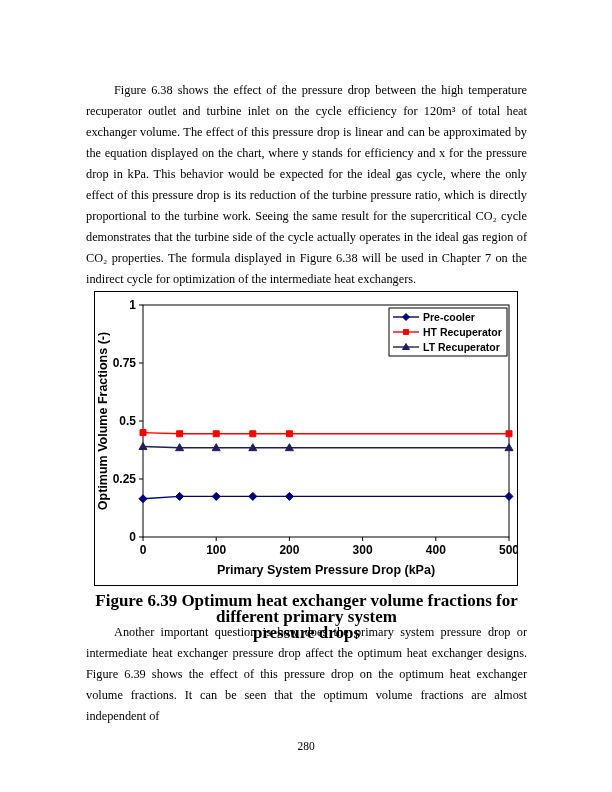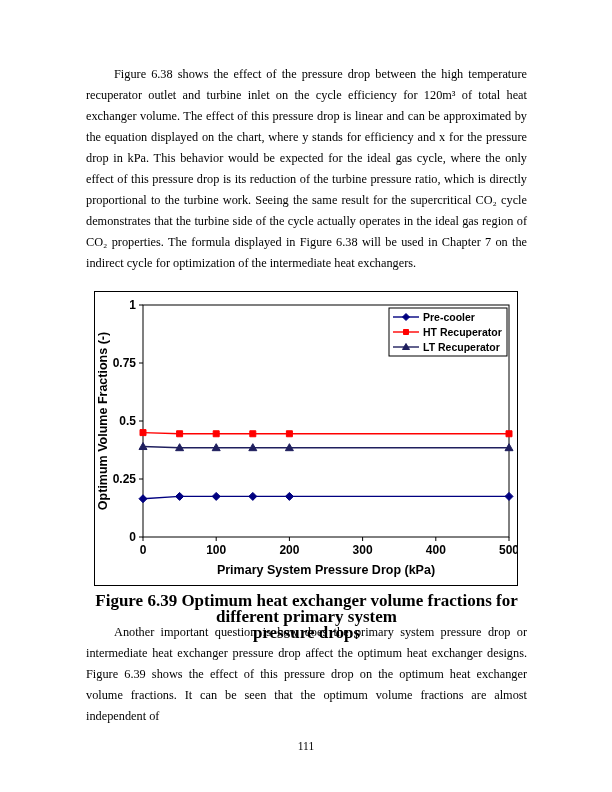--- a/index.html
+++ b/index.html
@@ -15,21 +15,21 @@
   }
   .body-paragraph {
     position: absolute;
     left: 86px;
     width: 441px;
     font-size: 12.3px;
     line-height: 21px;
     text-align: justify;
     text-indent: 28px;
   }
-  .para-1 { top: 64px; }
+  .para-1 { top: 80px; }
   .para-2 { top: 622px; }
   .figure-box {
     position: absolute;
     left: 94px;
     top: 291px;
     width: 424px;
     height: 295px;
     border: 1px solid #000000;
     box-sizing: border-box;
     background: #ffffff;
@@ -127,15 +127,15 @@
         <path d="M311 51.5 L314.5 57.5 L307.5 57.5 Z" fill="#1f1f5e" stroke="#1f1f5e"></path>
         <text x="328" y="58.5" text-anchor="start" font-size="10.5" font-weight="bold" font-family="&quot;Liberation Sans&quot;, sans-serif" fill="#000">LT Recuperator</text>
       </svg>
   </div>
 
   <div class="figure-caption">Figure 6.39 Optimum heat exchanger volume fractions for different primary system
 pressure drops</div>
 
   <div class="body-paragraph para-2">Another important question is how does the primary system pressure drop or intermediate heat exchanger pressure drop affect the optimum heat exchanger designs. Figure 6.39 shows the effect of this pressure drop on the optimum heat exchanger volume fractions. It can be seen that the optimum volume fractions are almost independent of</div>
 
-  <div class="page-number">111</div>
+  <div class="page-number">280</div>
 
 </div>
 
 </body></html>

